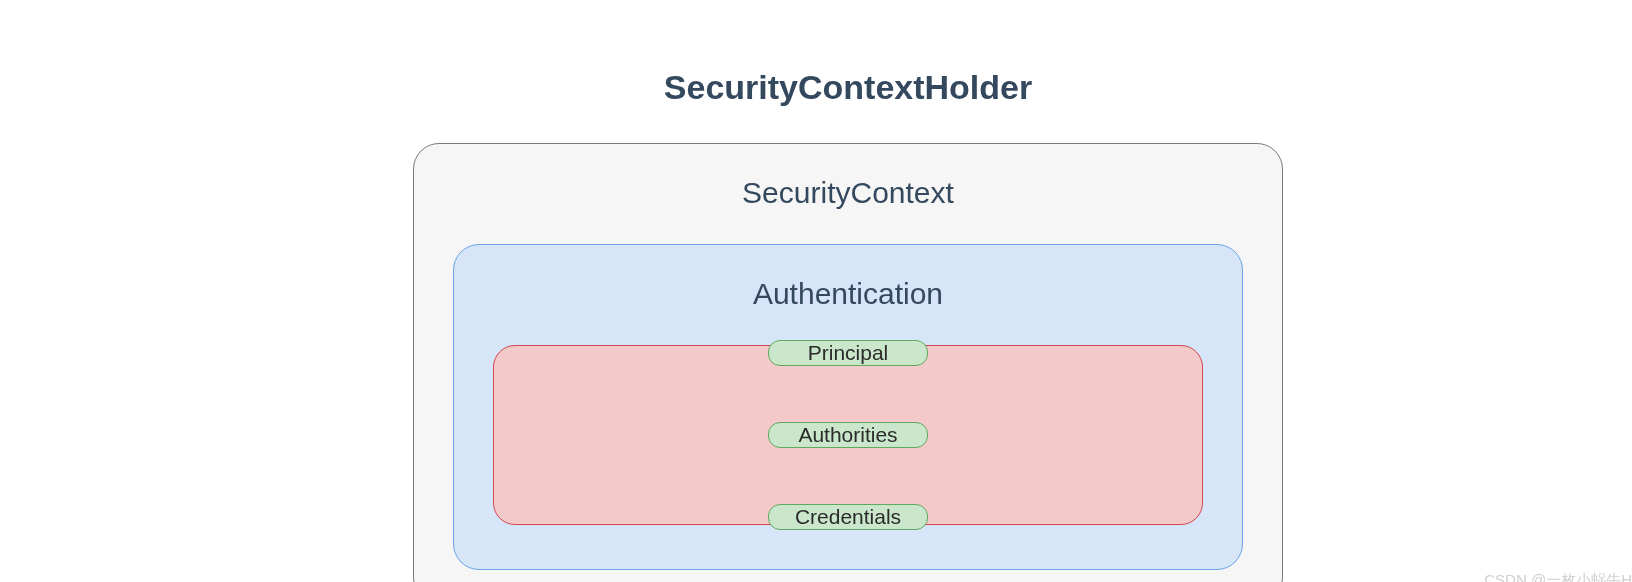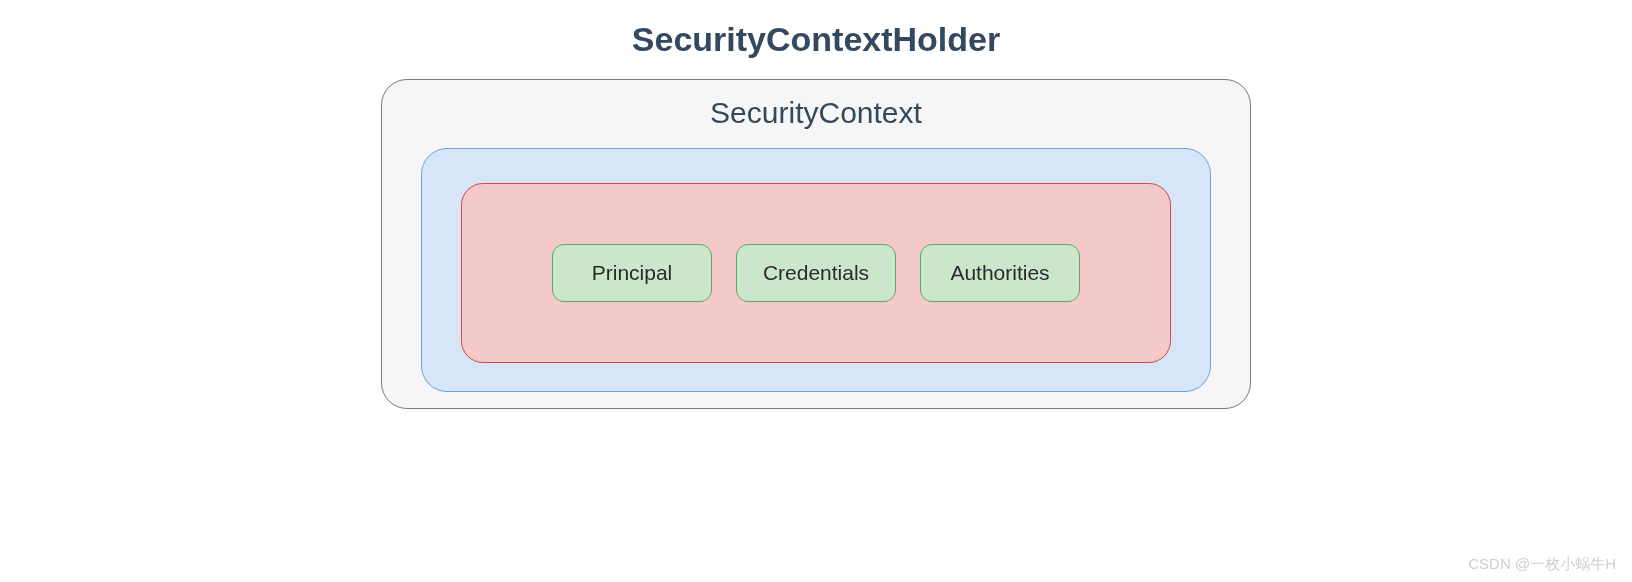--- a/index.html
+++ b/index.html
@@ -1,17 +1,17 @@
 <!DOCTYPE html>
 <html><head>
   <meta charset="utf-8">
   <style>
     * {
       box-sizing: border-box;
-      margin: 0;
+      margin: 16px;
       padding: 0;
     }
     body {
       font-family: -apple-system, BlinkMacSystemFont, "Segoe UI", Helvetica, Arial, sans-serif;
       background: #ffffff;
       width: 1632px;
       height: 582px;
       position: relative;
       display: flex;
       flex-direction: column;
@@ -56,20 +56,21 @@
       width: 710px;
       height: 180px;
       border: 1.5px solid #d2494d;
       border-radius: 22px;
       background: #f4c9c9;
       margin-top: 18px;
       display: flex;
       align-items: center;
       justify-content: center;
       gap: 24px;
+      flex-direction: column;
     }
     .item-box {
       width: 160px;
       height: 58px;
       border: 1.5px solid #5fa85f;
       border-radius: 12px;
       background: #cae6cb;
       display: flex;
       align-items: center;
       justify-content: center;
@@ -88,22 +89,23 @@
   </style>
 </head>
 <body>
 
 <div class="title">SecurityContextHolder</div>
 
 <div class="outer-box">
   <div class="label">SecurityContext</div>
 
   <div class="context-box">
+    <div class="label">Authentication</div>
 
     <div class="auth-box">
       <div class="item-box">Principal</div>
+      <div class="item-box">Authorities</div>
       <div class="item-box">Credentials</div>
-      <div class="item-box">Authorities</div>
     </div>
   </div>
 </div>
 
 <div class="watermark">CSDN @一枚小蜗牛H</div>
 
 </body></html>

